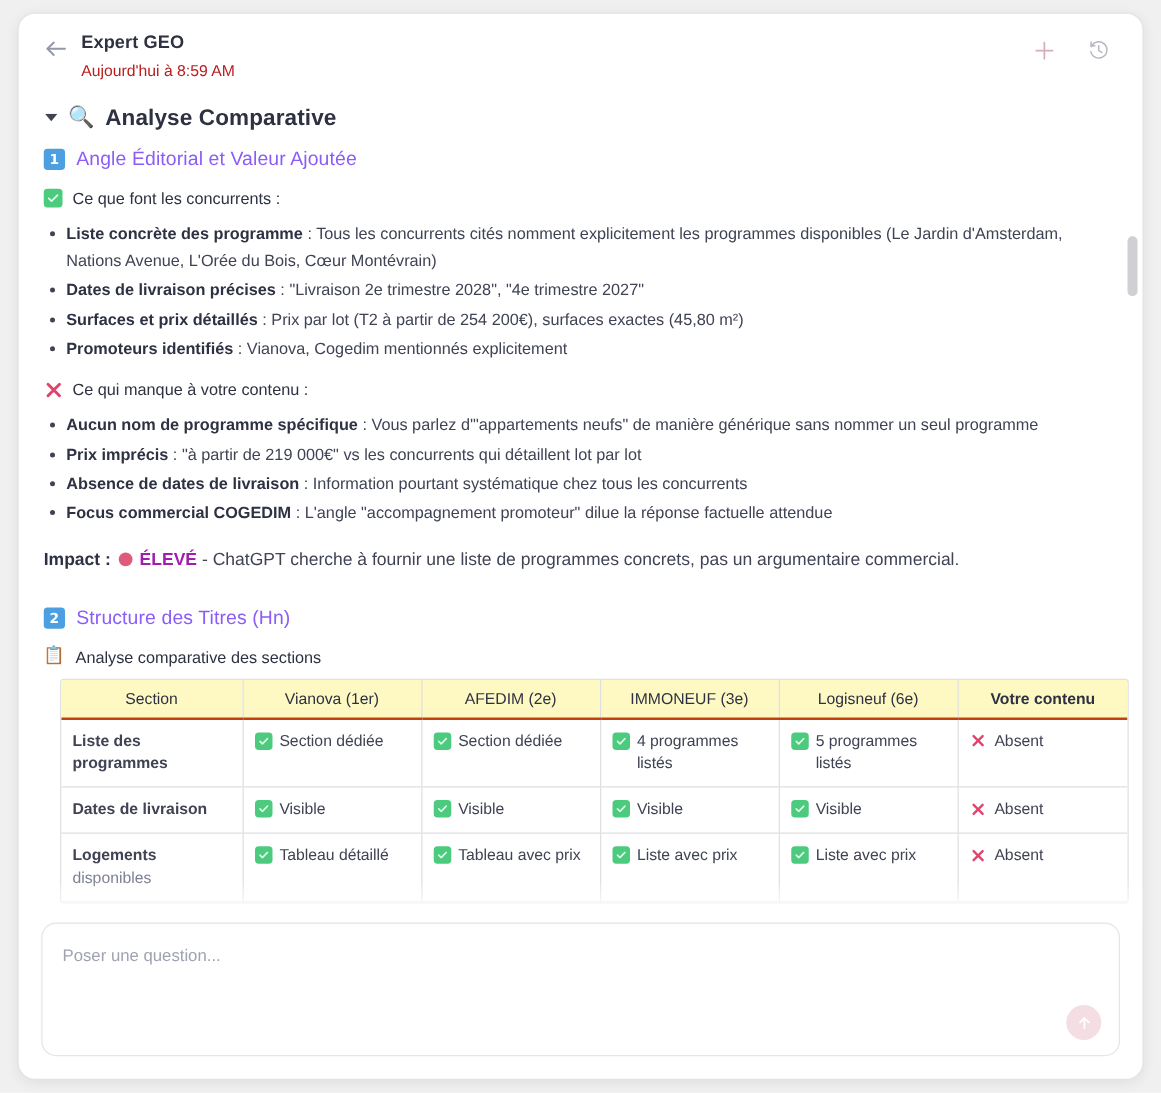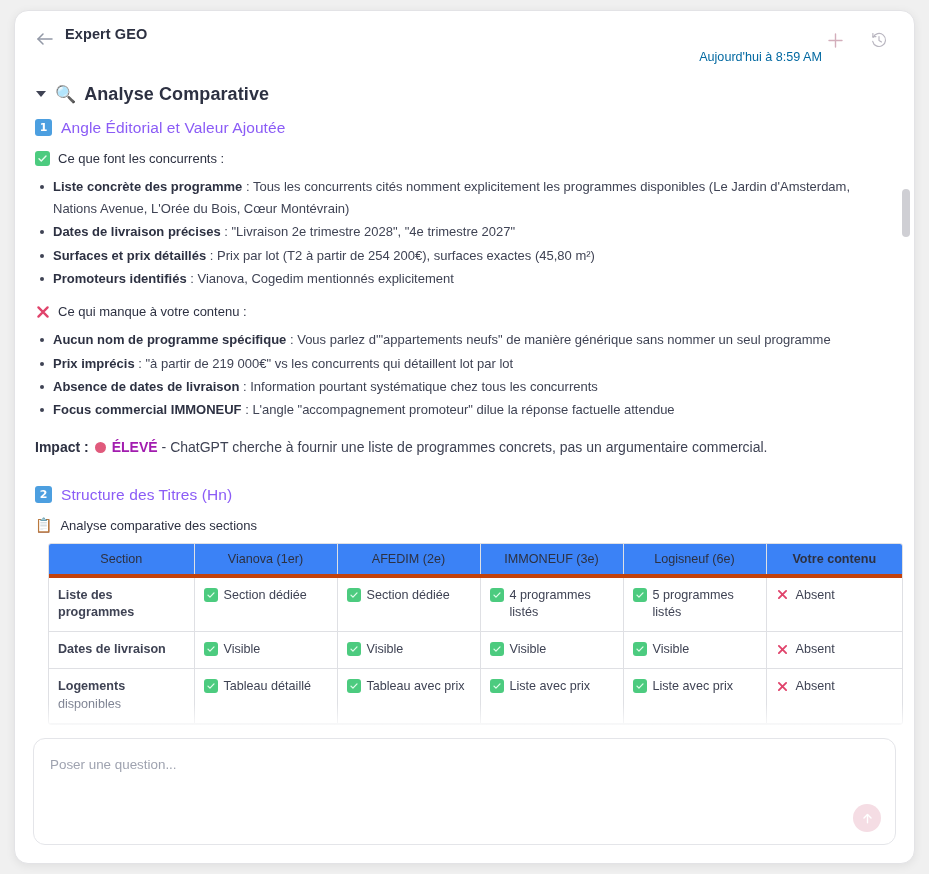--- a/index.html
+++ b/index.html
@@ -47,24 +47,23 @@
   .header-texts { flex: 1 1 auto; min-width: 0; }
   #conv-title {
     font-size: 14.5px;
     font-weight: bold;
     color: #2d3142;
     letter-spacing: 0.1px;
     line-height: 1.35;
   }
   #conv-subtitle {
     font-size: 12.6px;
-    color: #0369a1;
+    color: #b91c1c;
     margin-top: 4px;
     line-height: 1.35;
-    text-align: right;
   }
   .header-actions {
     flex: 0 0 auto;
     display: flex;
     align-items: center;
     gap: 18px;
     margin-top: 2px;
   }
   .header-icon-btn {
     width: 26px; height: 26px;
@@ -246,28 +245,28 @@
     border-radius: 3px;
     overflow: hidden;
     width: 855px;
   }
   table.compare {
     border-collapse: collapse;
     width: 100%;
     table-layout: fixed;
   }
   table.compare th {
-    background: #3b82f6;
+    background: #fef9c3;
     font-size: 12.6px;
     font-weight: normal;
     color: #2d3142;
     text-align: center;
     padding: 8px 6px;
     border-right: 1px solid #dfe0e4;
-    border-bottom: 4px solid #c2410c;
+    border-bottom: 2px solid #c2410c;
   }
   table.compare th.strong { font-weight: bold; text-align: center; }
   table.compare th:last-child { border-right: none; }
   table.compare td {
     font-size: 12.6px;
     color: #3f4354;
     padding: 9px 9px;
     border-right: 1px solid #dfe0e4;
     border-bottom: 1px solid #dfe0e4;
     vertical-align: top;
@@ -402,21 +401,21 @@
           <svg width="14" height="14" viewBox="0 0 14 14" fill="none" stroke="#e0436b" stroke-width="2.3" stroke-linecap="round">
               <path d="M2.4 2.4l9.2 9.2M11.6 2.4l-9.2 9.2"></path>
             </svg>
         </span>
         <span class="sub-heading-text">Ce qui manque à votre contenu :</span>
       </div>
       <ul class="bullets">
         <li><b>Aucun nom de programme spécifique</b><span> : </span><span>Vous parlez d'"appartements neufs" de manière générique sans nommer un seul programme</span></li>
         <li><b>Prix imprécis</b><span> : </span><span>"à partir de 219 000€" vs les concurrents qui détaillent lot par lot</span></li>
         <li><b>Absence de dates de livraison</b><span> : </span><span>Information pourtant systématique chez tous les concurrents</span></li>
-        <li><b>Focus commercial IMMONEUF</b><span> : </span><span>L'angle "accompagnement promoteur" dilue la réponse factuelle attendue</span></li>
+        <li><b>Focus commercial COGEDIM</b><span> : </span><span>L'angle "accompagnement promoteur" dilue la réponse factuelle attendue</span></li>
       </ul>
 
       <div class="impact-line">
         <span class="impact-label">Impact :</span>
         <span class="impact-dot"></span>
         <span class="impact-level">ÉLEVÉ</span>
         <span class="impact-rest">- ChatGPT cherche à fournir une liste de programmes concrets, pas un argumentaire commercial.</span>
       </div>
 
       <div class="section-heading" style="margin-top:26px;">

